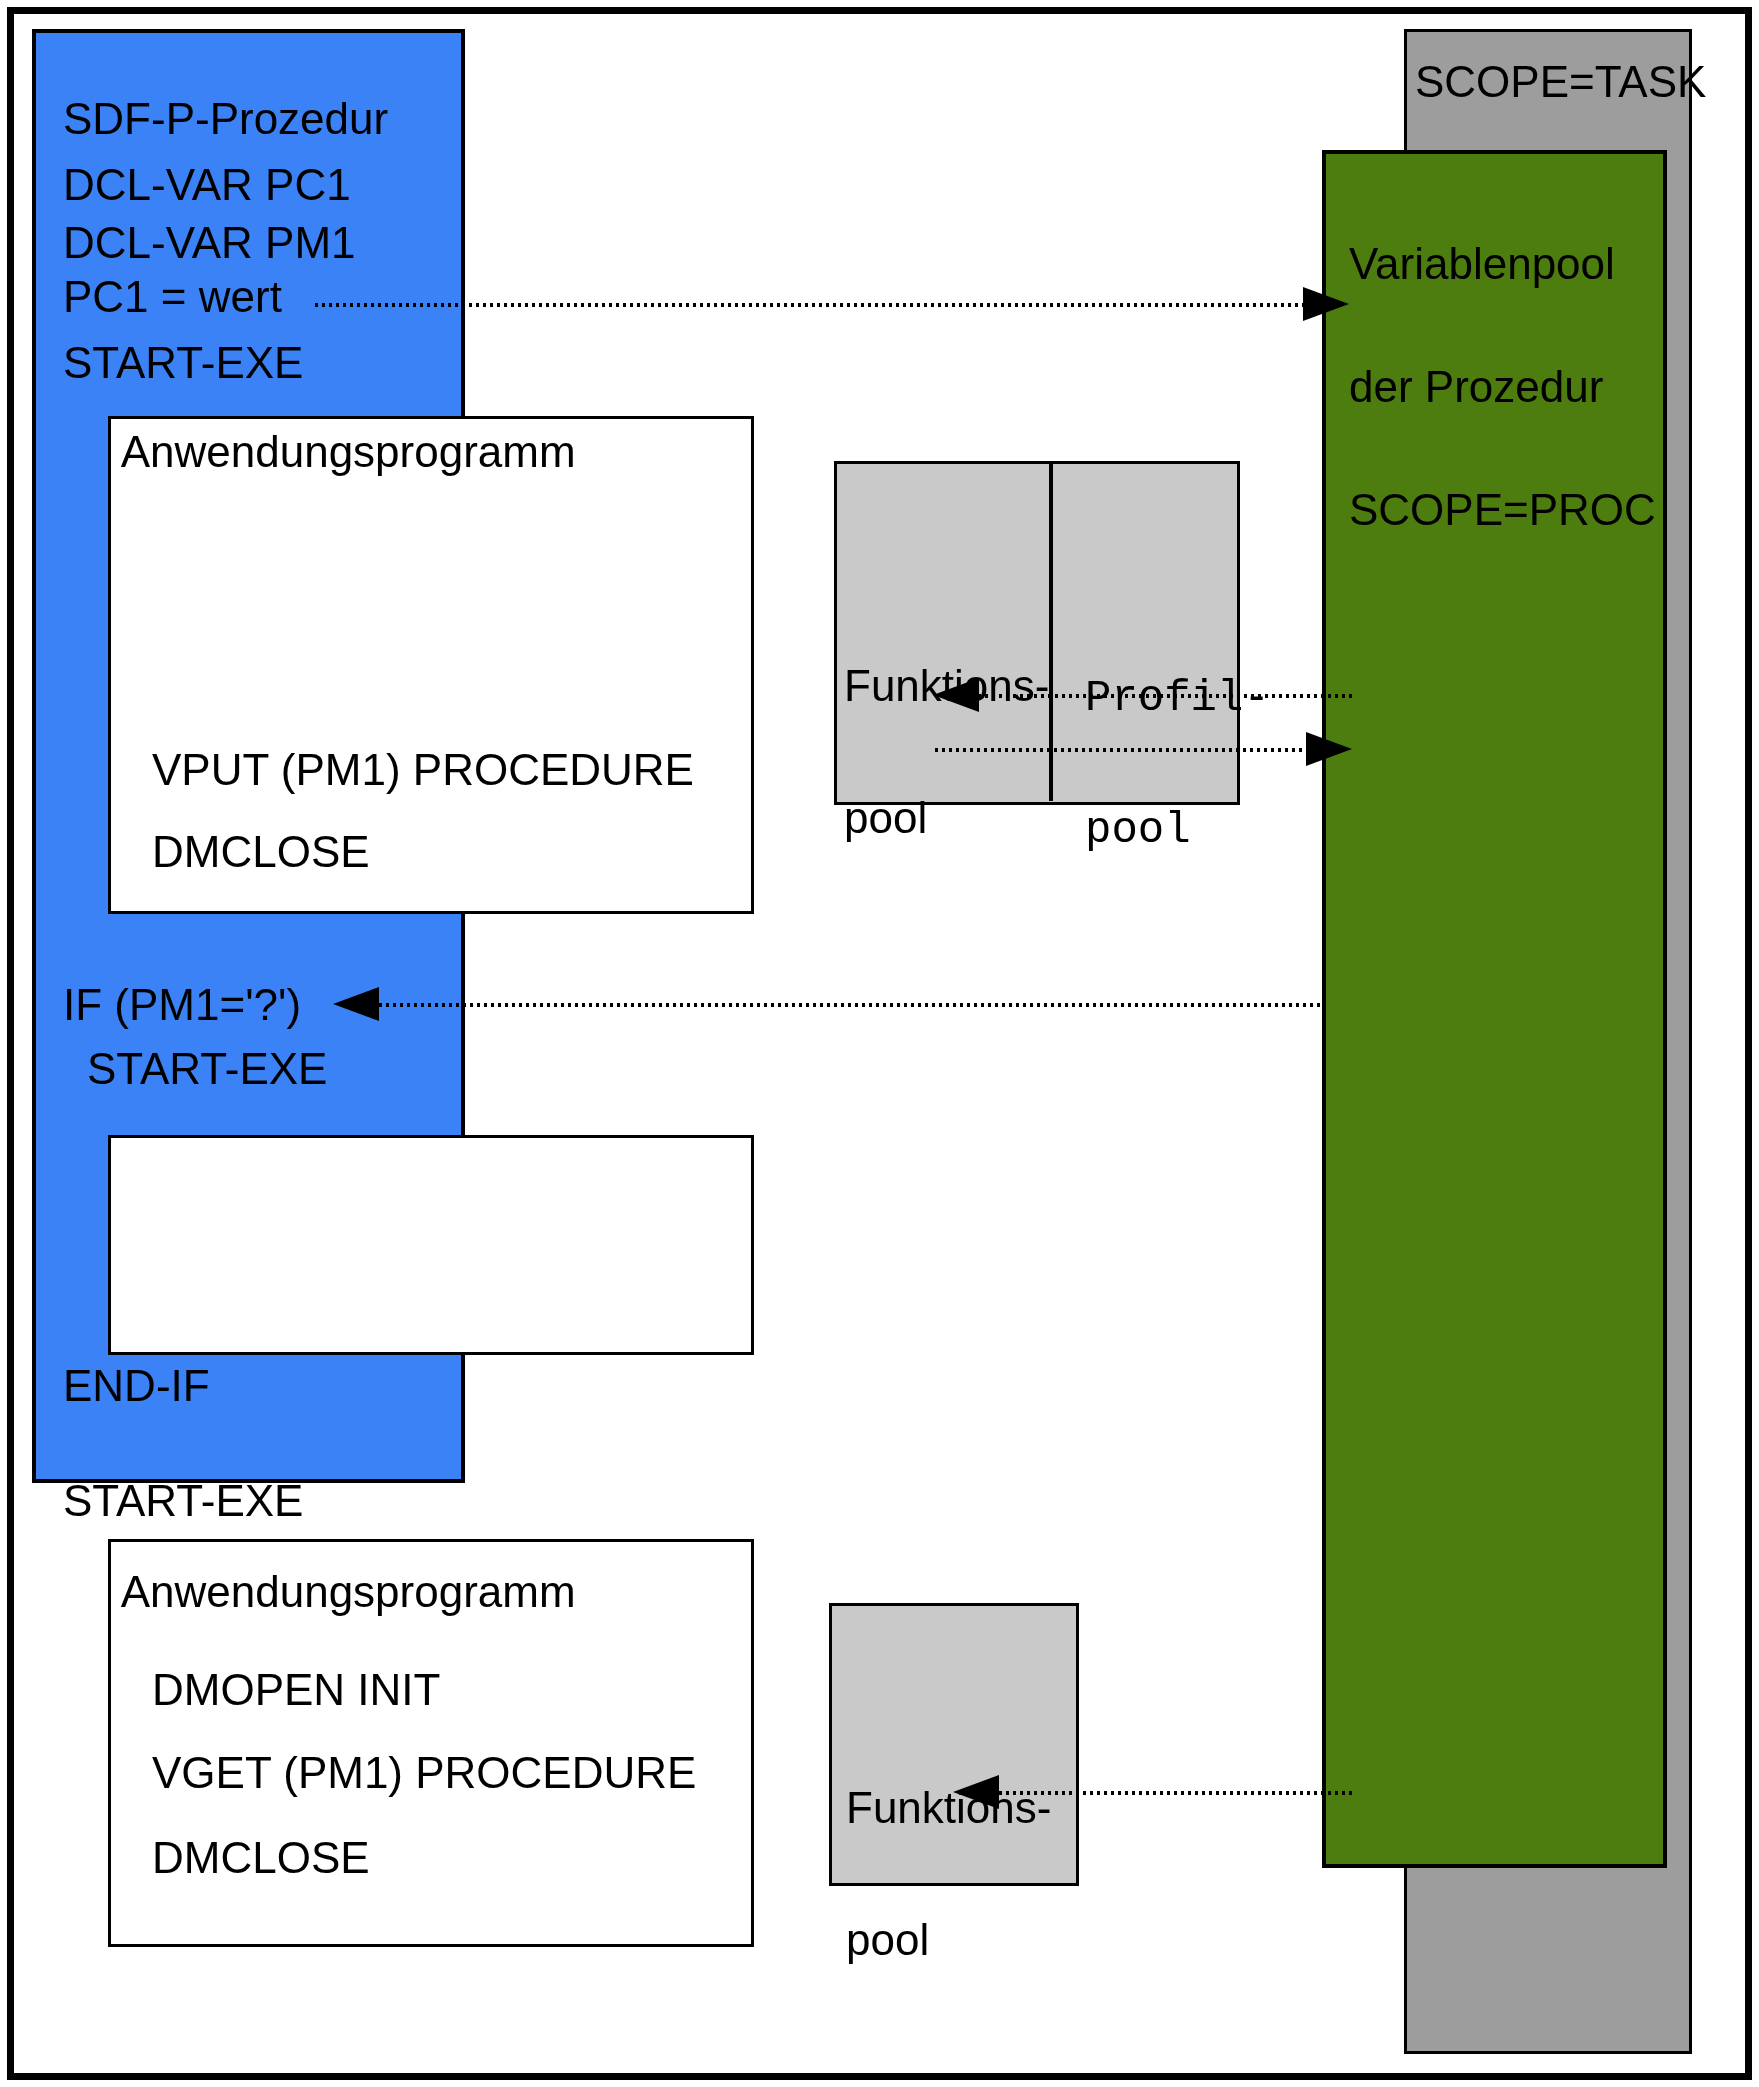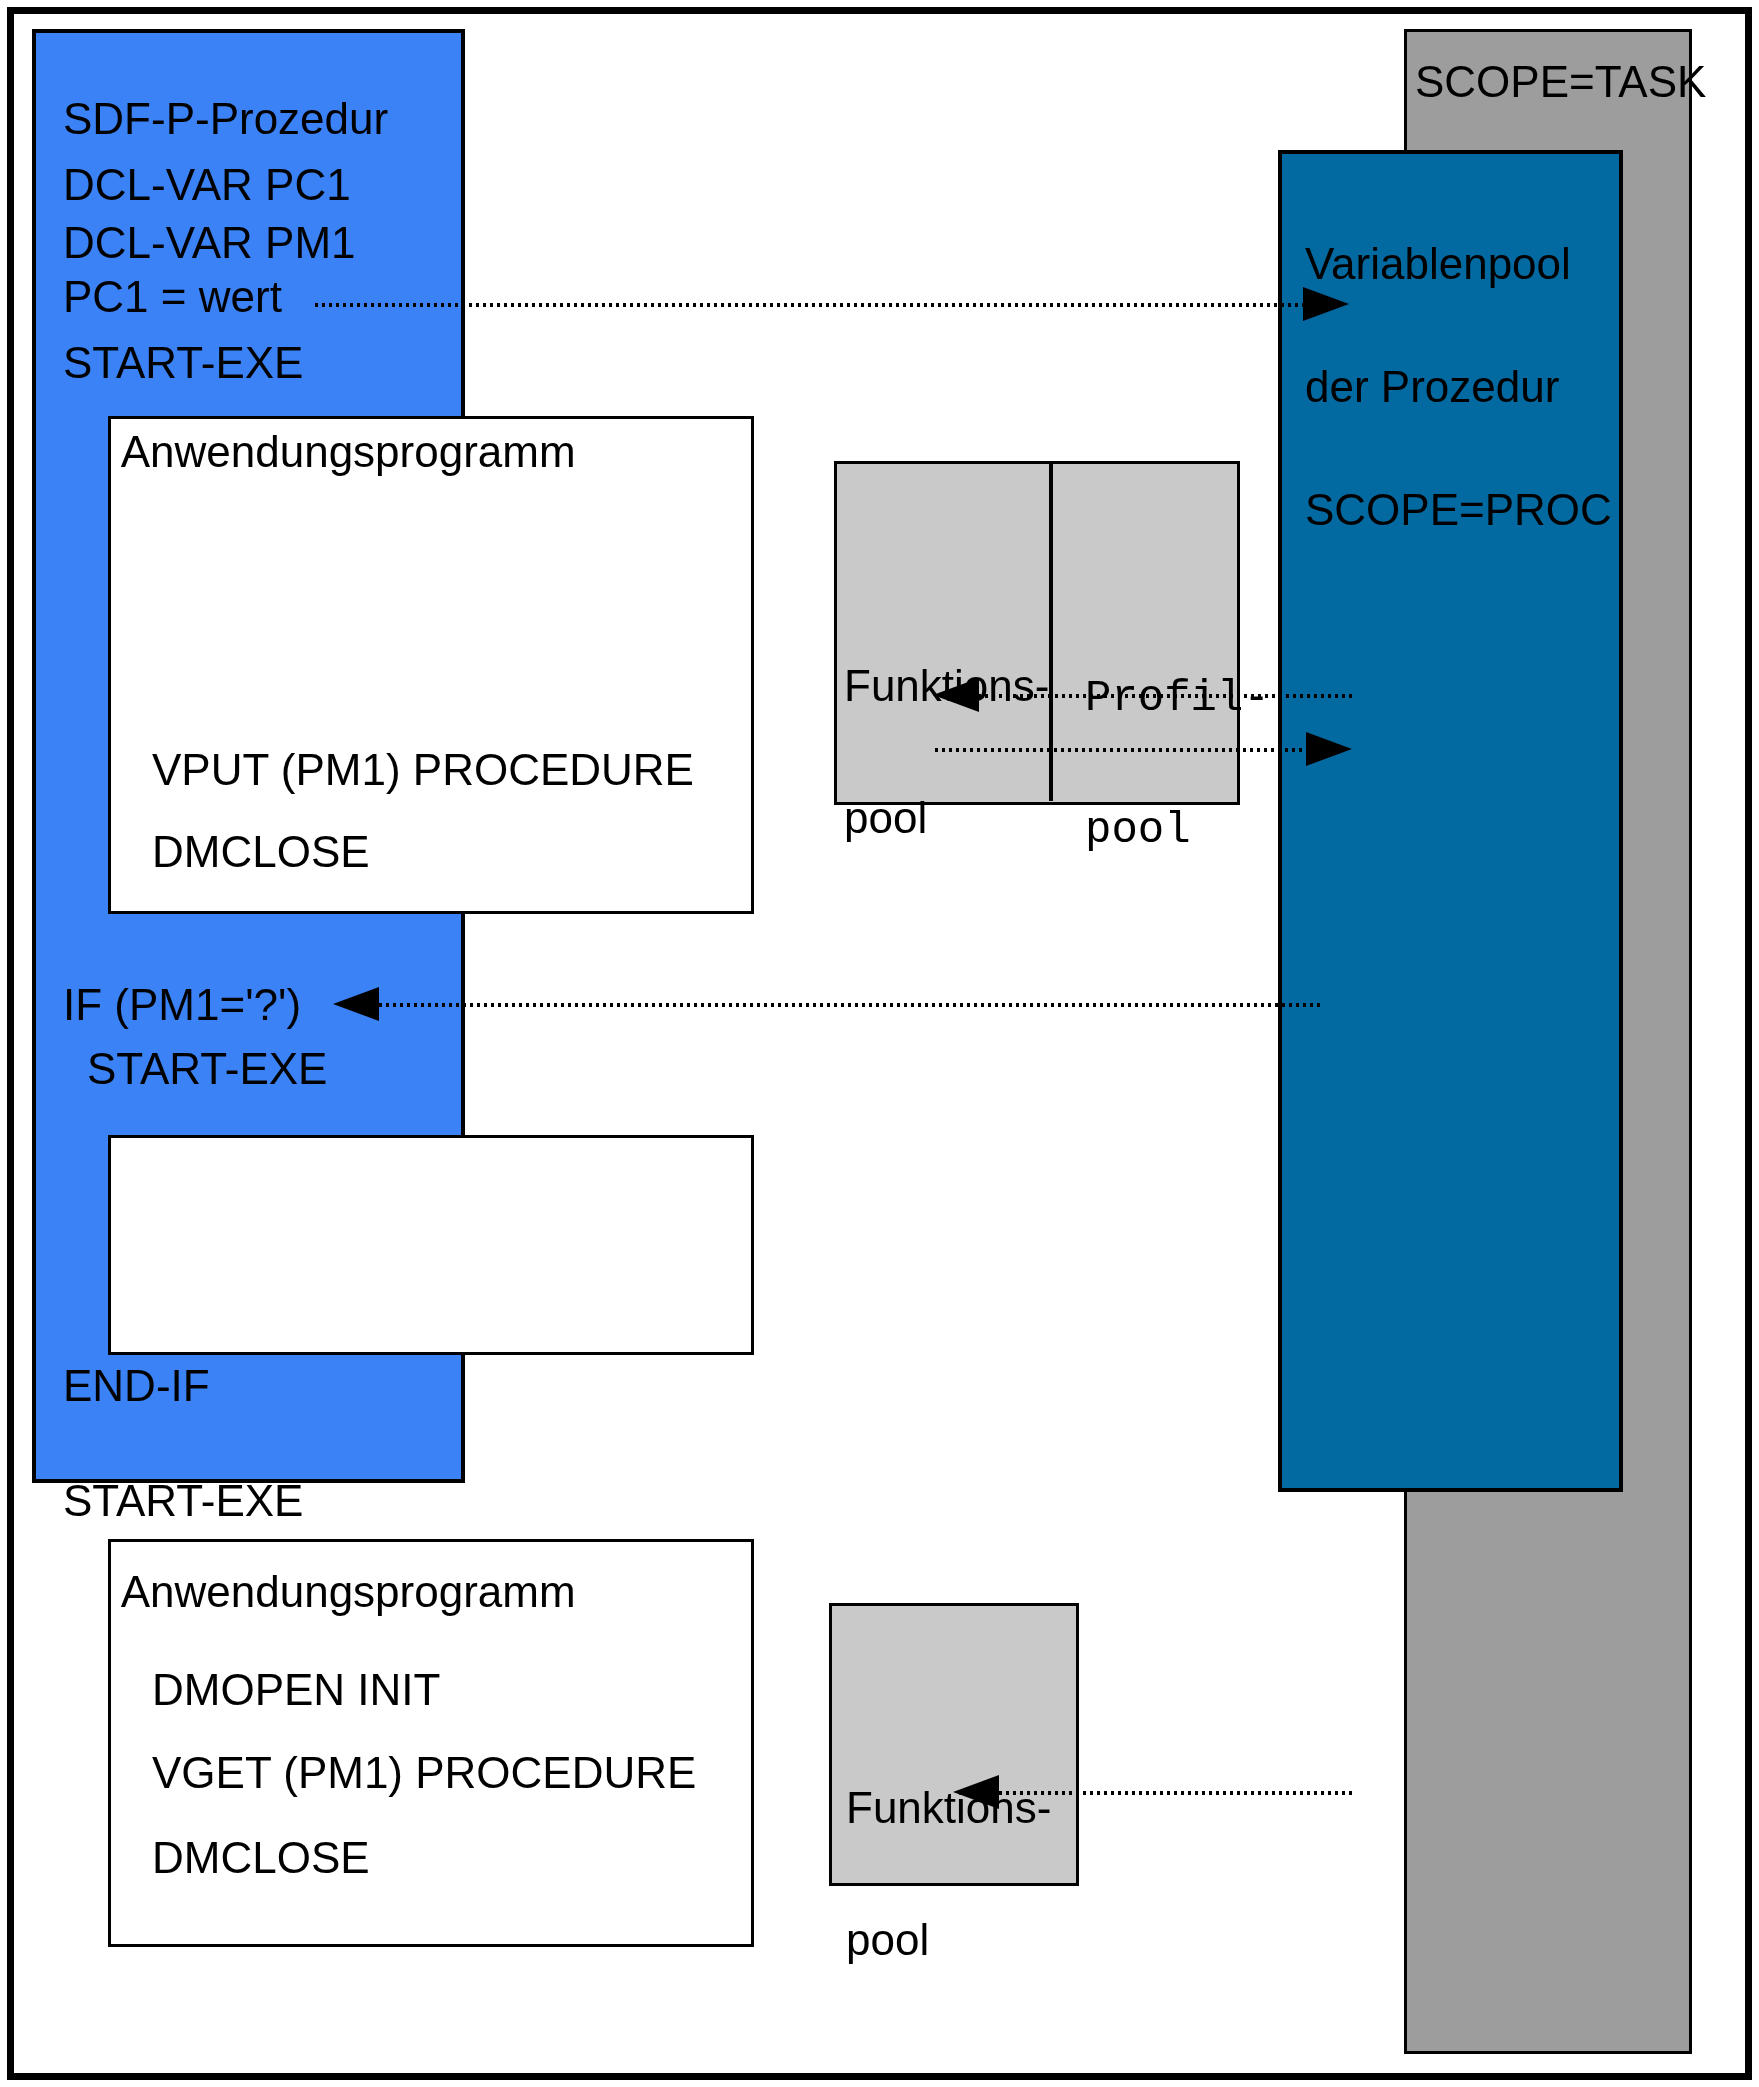--- a/index.html
+++ b/index.html
@@ -46,21 +46,21 @@
 <body>
 
 <div id="canvas">
 
   <div class="frame"></div>
 
   <div class="box" style="left:1404px;top:29px;width:288px;height:2025px;background:#9d9d9d;border:3.5px solid #000;">
     <div class="lbl" style="left:8px;top:25px;width:281px;text-align:center;">SCOPE=TASK</div>
   </div>
 
-  <div class="box" style="left:1278px;top:150px;width:345px;height:1342px;background:#0369a1;border:4.4px solid #000;">
+  <div class="box" style="left:1322px;top:150px;width:345px;height:1718px;background:#4d7c0f;border:4.4px solid #000;">
     <div class="lbl multiline" style="left:23px;top:7px;line-height:41px;">
       <div>Variablenpool</div>
       <div>der Prozedur</div>
       <div>SCOPE=PROC</div>
     </div>
   </div>
 
   <div class="box" style="left:32px;top:29px;width:433px;height:1454px;background:#3b82f6;border:4.4px solid #000;">
     <div class="lbl" style="left:27px;top:61px;">SDF-P-Prozedur</div>
     <div class="lbl" style="left:27px;top:127px;">DCL-VAR PC1</div>

